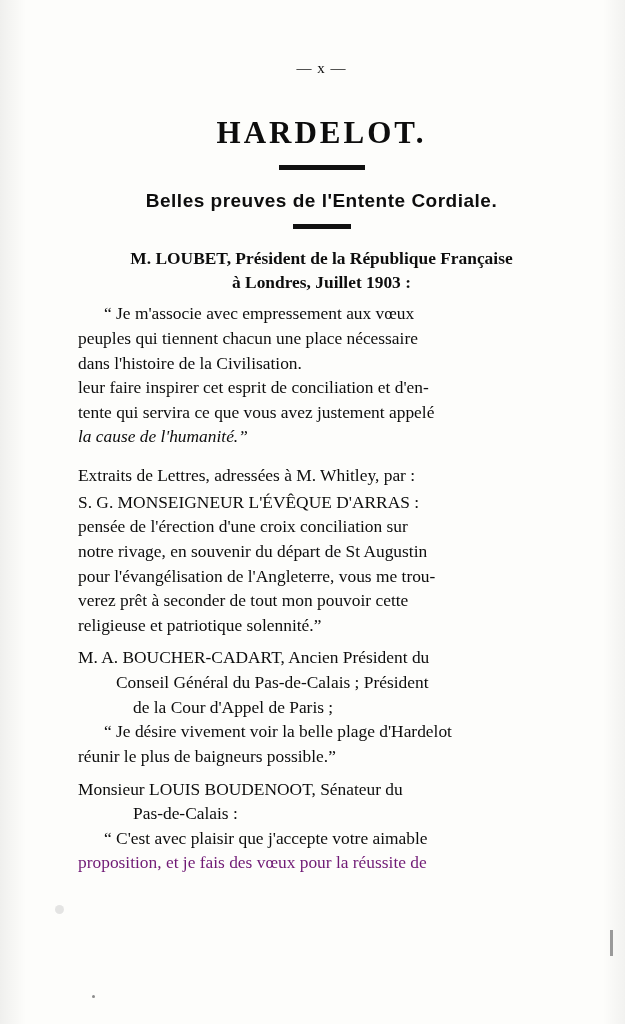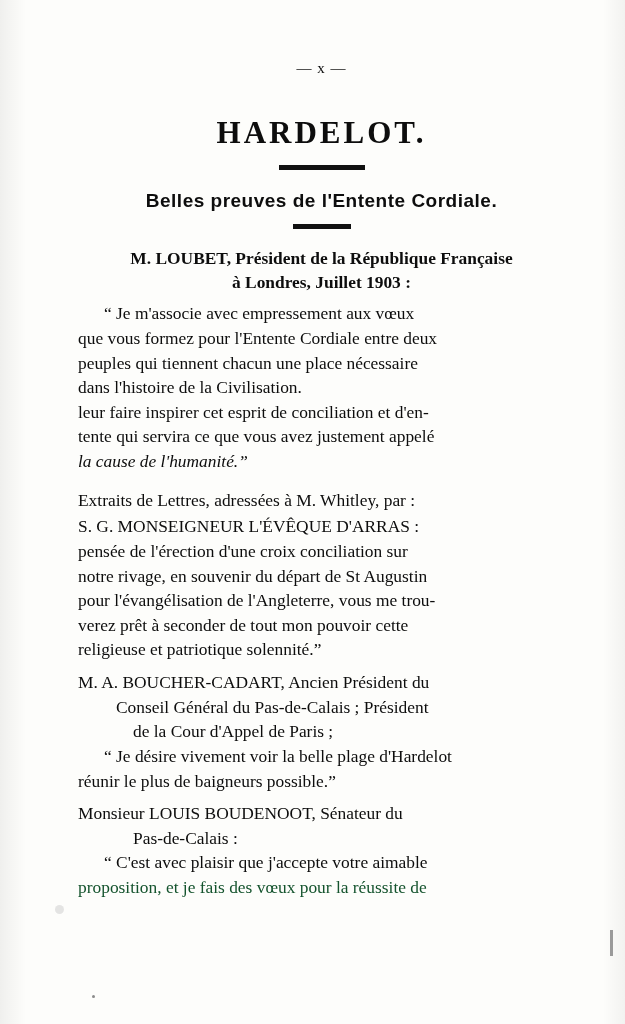--- a/index.html
+++ b/index.html
@@ -91,21 +91,21 @@
     font-weight: bold;
   }
   .attrib {
     text-align: left;
     margin: 16px 0 4px 0;
   }
   .ital {
     font-style: italic;
   }
   .faded {
-    color: #14532d;
+    color: #701a75;
   }
   .spacer-sm { height: 8px; }
   .blot {
     position: absolute;
     background: #cfcfcf;
     border-radius: 50%;
     opacity: 0.55;
     pointer-events: none;
   }
   .mark-bottom {
@@ -146,21 +146,20 @@
     <div class="rule small"></div>
 
     <div class="body">
 
       <div class="para center-sub">M. LOUBET, Président de la République Française</div>
       <div class="para center-sub">à Londres, Juillet 1903 :</div>
 
       <div class="spacer-sm"></div>
 
       <div class="para indent">“ Je m'associe avec empressement aux vœux</div>
-      <div class="para">que vous formez pour l'Entente Cordiale entre deux</div>
       <div class="para">peuples qui tiennent chacun une place nécessaire</div>
       <div class="para">dans l'histoire de la Civilisation.</div>
 
       <div class="para">leur faire inspirer cet esprit de conciliation et d'en-</div>
       <div class="para">tente qui servira ce que vous avez justement appelé</div>
       <div class="para ital">la cause de l'humanité.”</div>
 
       <div class="para attrib">Extraits de Lettres, adressées à M. Whitley, par :</div>
 
       <div class="para">S. G. MONSEIGNEUR L'ÉVÊQUE D'ARRAS :</div>

